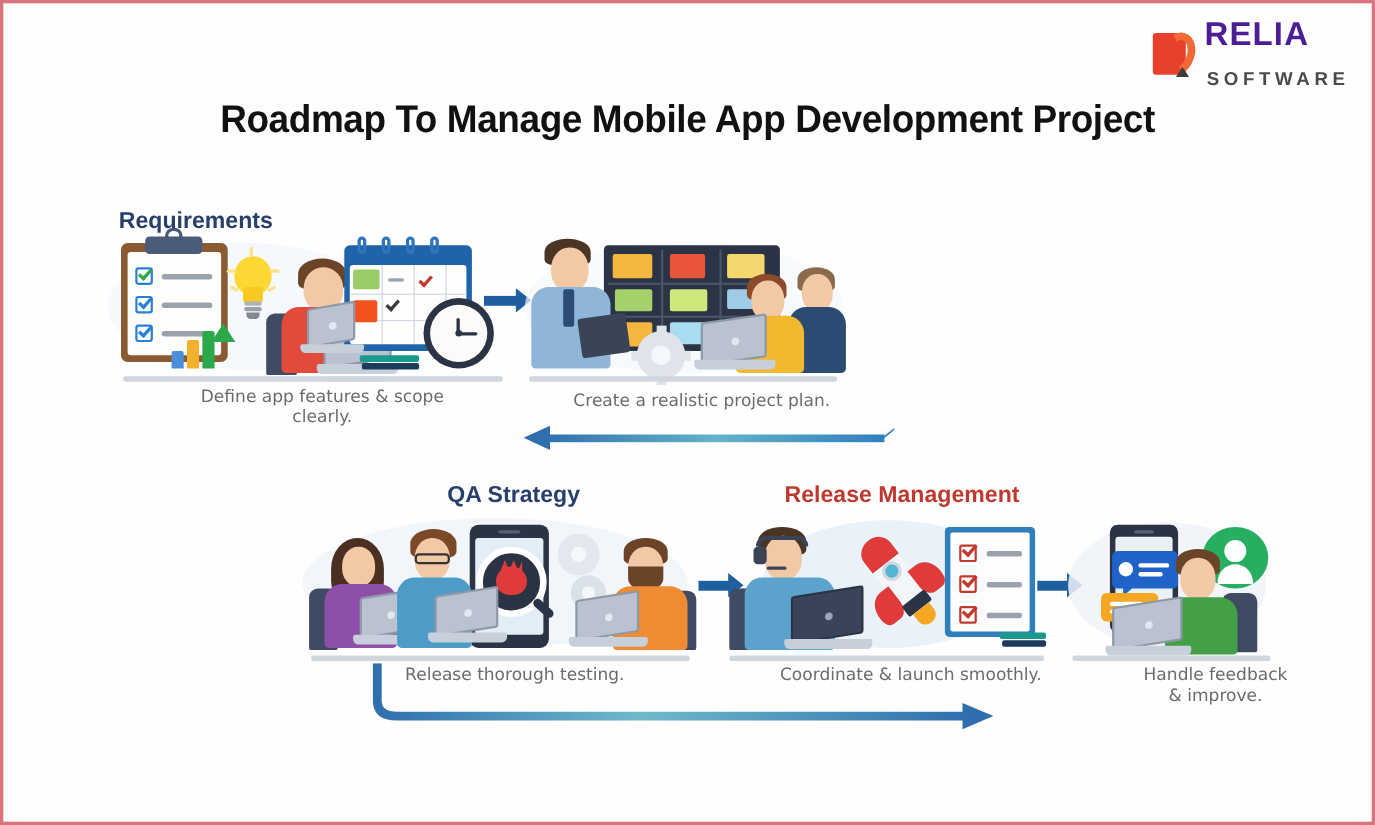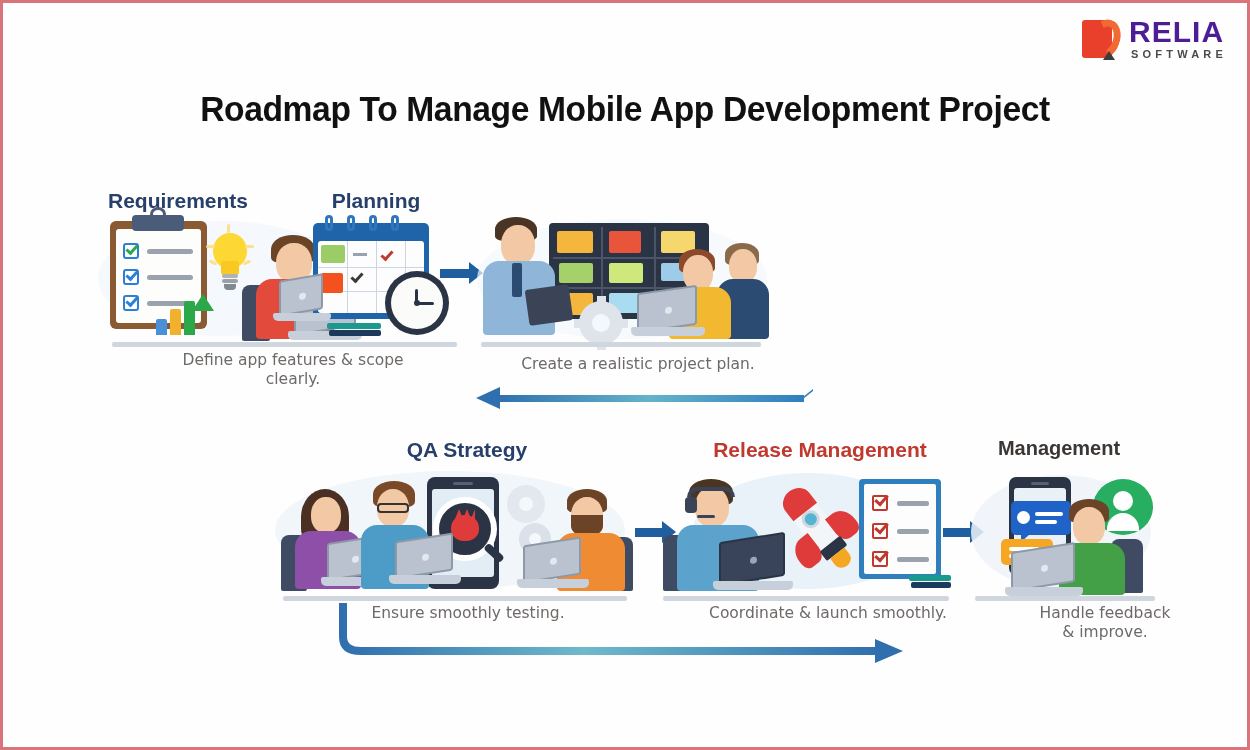--- a/index.html
+++ b/index.html
@@ -44,22 +44,22 @@
     border-left: 6px solid transparent;
     border-right: 6px solid transparent;
     border-bottom: 9px solid #3c3c3c;
   }
   #logo .words { display: flex; flex-direction: column; line-height: 1; }
   #logo .relia {
     font-size: 30px; font-weight: bold; color: #4c1d95;
     letter-spacing: 1px;
   }
   #logo .software {
-    font-size: 11px; font-weight: bold; color: #4a4a4a;
-    letter-spacing: 4.2px; margin-top: 2px; padding-left: 2px;
+    font-size: 17px; font-weight: bold; color: #4a4a4a;
+    letter-spacing: 4.2px; margin-top: 16px; padding-left: 2px;
   }
   
   #title {
     position: absolute; top: 86px; left: 0; width: 100%;
     text-align: center;
     font-size: 35px; font-weight: bold; color: #111111;
     letter-spacing: -0.4px;
     font-family: "Liberation Sans Narrow", "Liberation Sans", sans-serif;
     transform: scaleX(0.96); transform-origin: center;
   }
@@ -132,36 +132,34 @@
     <div class="words">
       <div class="relia">RELIA</div>
       <div class="software">SOFTWARE</div>
     </div>
   </div>
 
   <div id="title">Roadmap To Manage Mobile App Development Project</div>
 
   <div class="heading" style="left:75px; top:186px; width:200px; font-size:21px; color:#27406b;">Requirements</div>
 
-  <div class="heading" style="left:288px; top:186px; width:170px; font-size:21px; color:#27406b;">Planning</div>
 
 
   <div class="heading" style="left:378px; top:435px; width:172px; font-size:21px; color:#27406b;">QA Strategy</div>
 
   <div class="heading" style="left:688px; top:435px; width:258px; font-size:21px; color:#c0392f;">Release Management</div>
 
   <div class="heading" style="left:968px; top:434px; width:176px; font-size:20px; color:#3b3735;">
-    <div>Management</div>
   </div>
 
   <div class="caption" style="left:150px; top:348px; width:280px;">Define app features &amp; scope clearly.</div>
 
   <div class="caption" style="left:505px; top:352px; width:260px;">Create a realistic project plan.</div>
 
-  <div class="caption" style="left:340px; top:601px; width:250px;">Ensure smoothly testing.</div>
+  <div class="caption" style="left:340px; top:601px; width:250px;">Release thorough testing.</div>
 
   <div class="caption" style="left:690px; top:601px; width:270px;">Coordinate &amp; launch smoothly.</div>
 
   <div class="caption" style="left:1010px; top:601px; width:184px;">
     <div>Handle feedback</div>
     <div>&amp; improve.</div>
   </div>
 
   <div class="scene" style="left:95px; top:212px; width:270px; height:132px;">
     <div class="blob" style="left:0; top:6px; width:250px; height:115px; background:#f2f6fb; opacity:.8;"></div>

